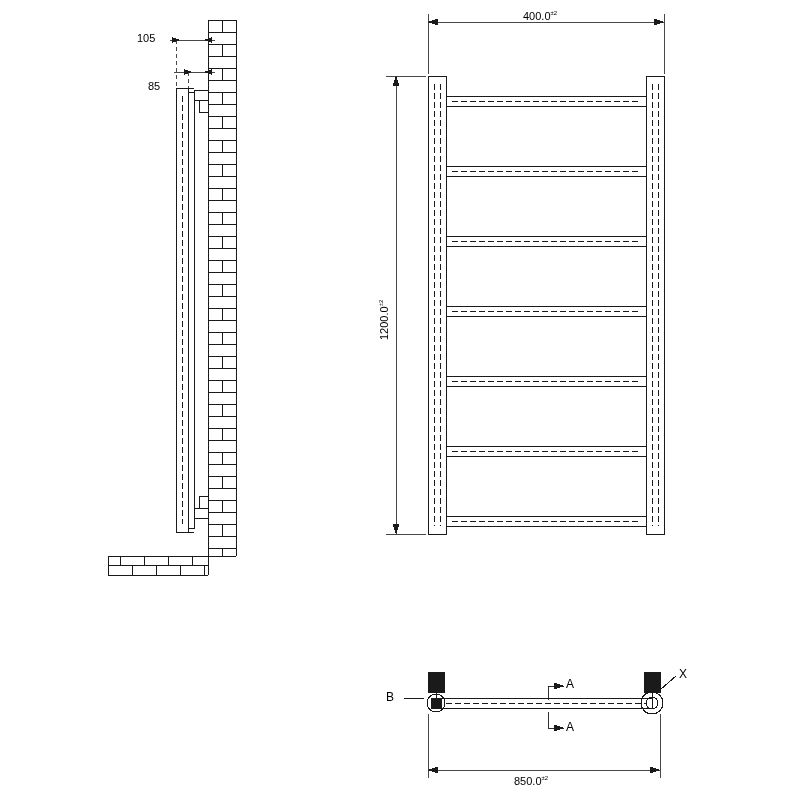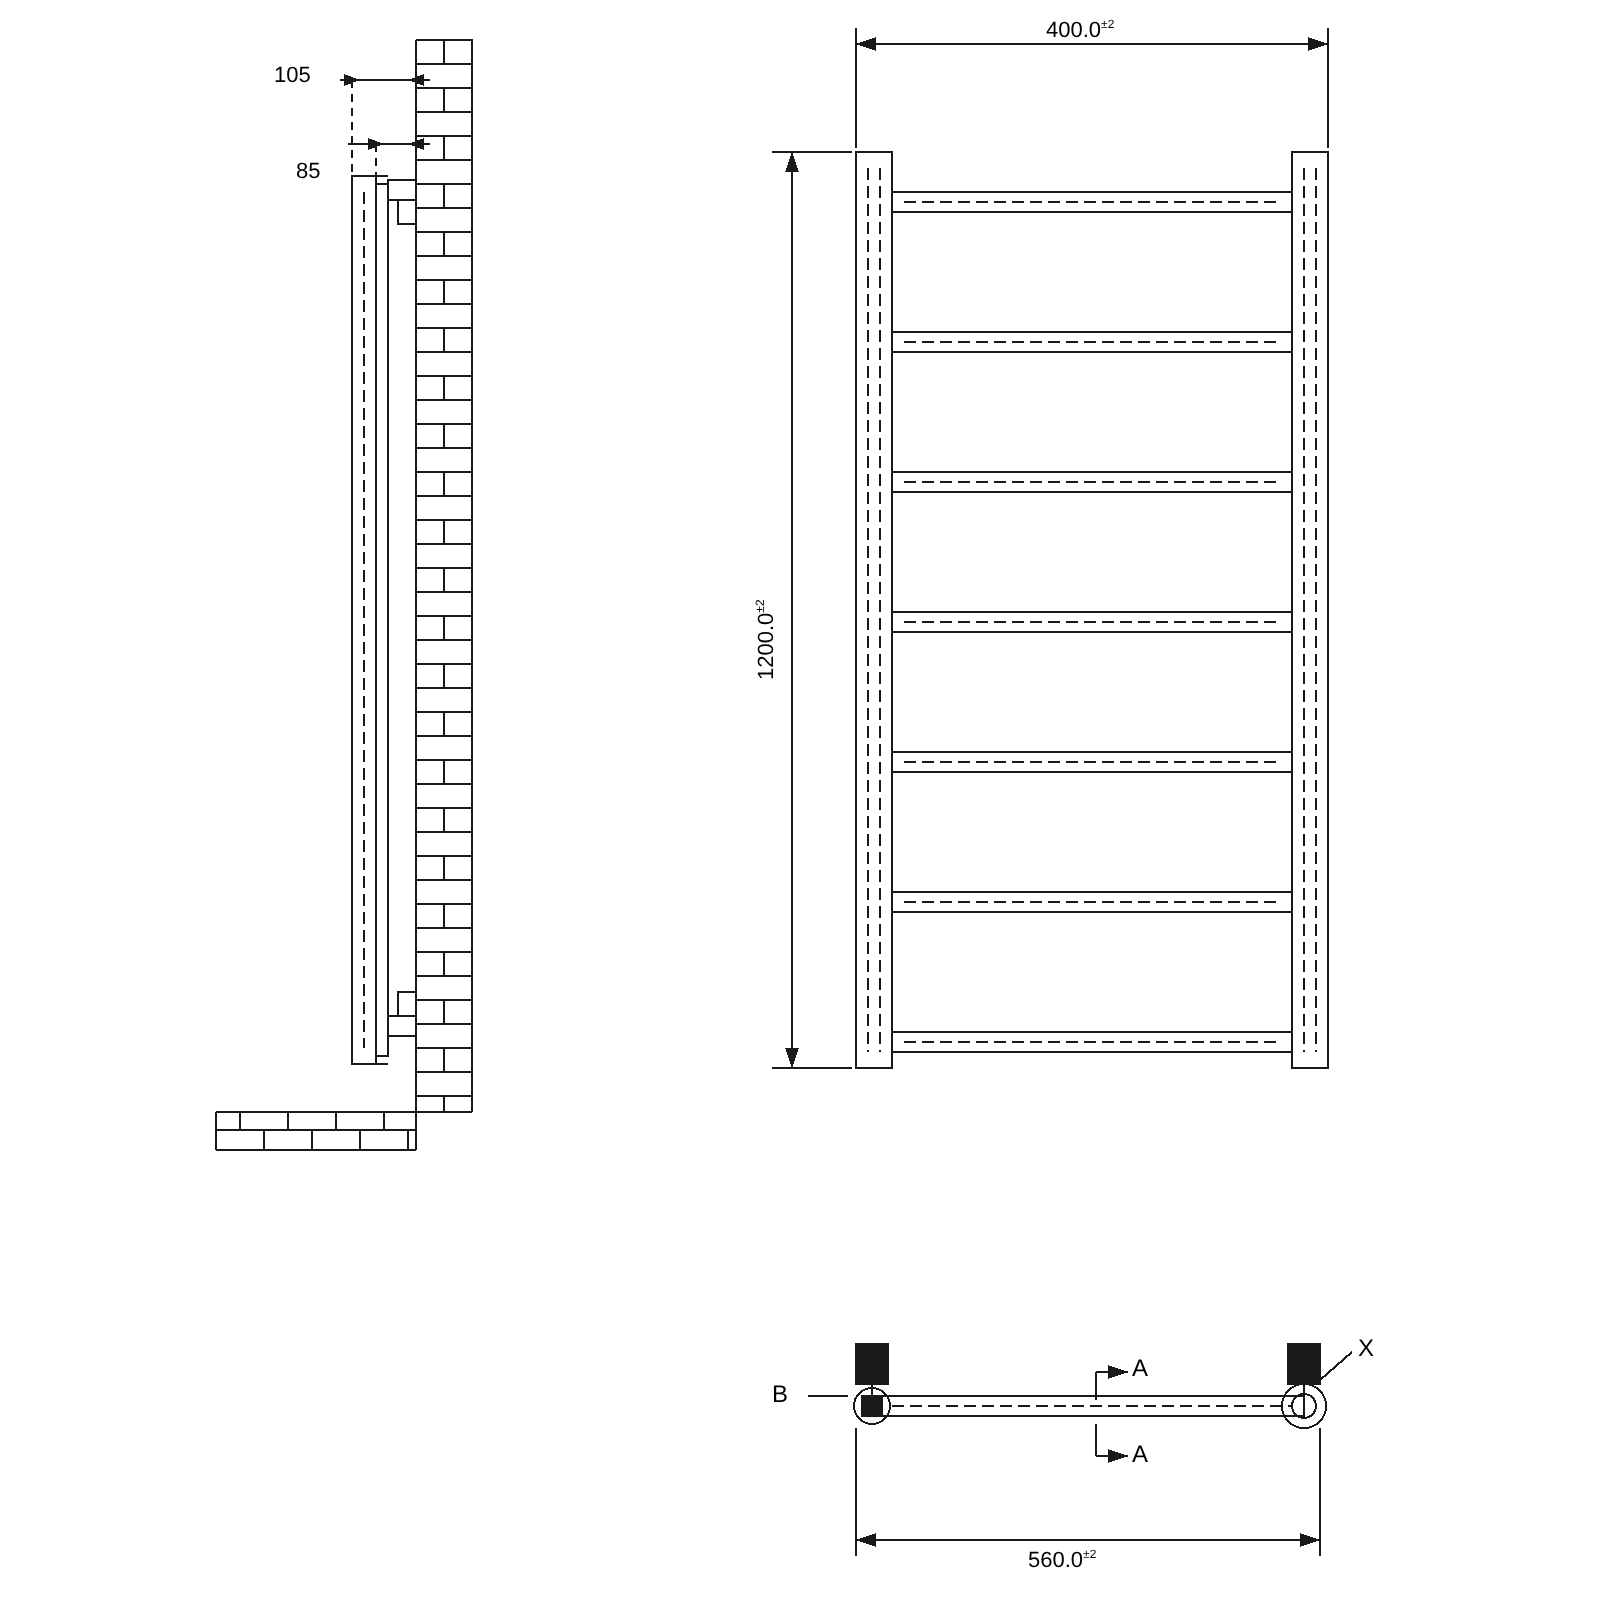--- a/index.html
+++ b/index.html
@@ -289,21 +289,21 @@
 
   <div class="dim-label" style="left:523px; top:10px;">
     <span>400.0</span><span class="sup">±2</span>
   </div>
 
   <div class="dim-label rot" style="left:378px; top:340px; transform: rotate(-90deg);">
     <span>1200.0</span><span class="sup">±2</span>
   </div>
 
   <div class="dim-label" style="left:514px; top:775px;">
-    <span>560.0</span><span class="sup">±2</span>
+    <span>850.0</span><span class="sup">±2</span>
   </div>
 
   <div class="mark-label" style="left:566px; top:678px;">A</div>
 
   <div class="mark-label" style="left:566px; top:721px;">A</div>
 
   <div class="mark-label" style="left:386px; top:691px;">B</div>
 
   <div class="mark-label" style="left:679px; top:668px;">X</div>
 

